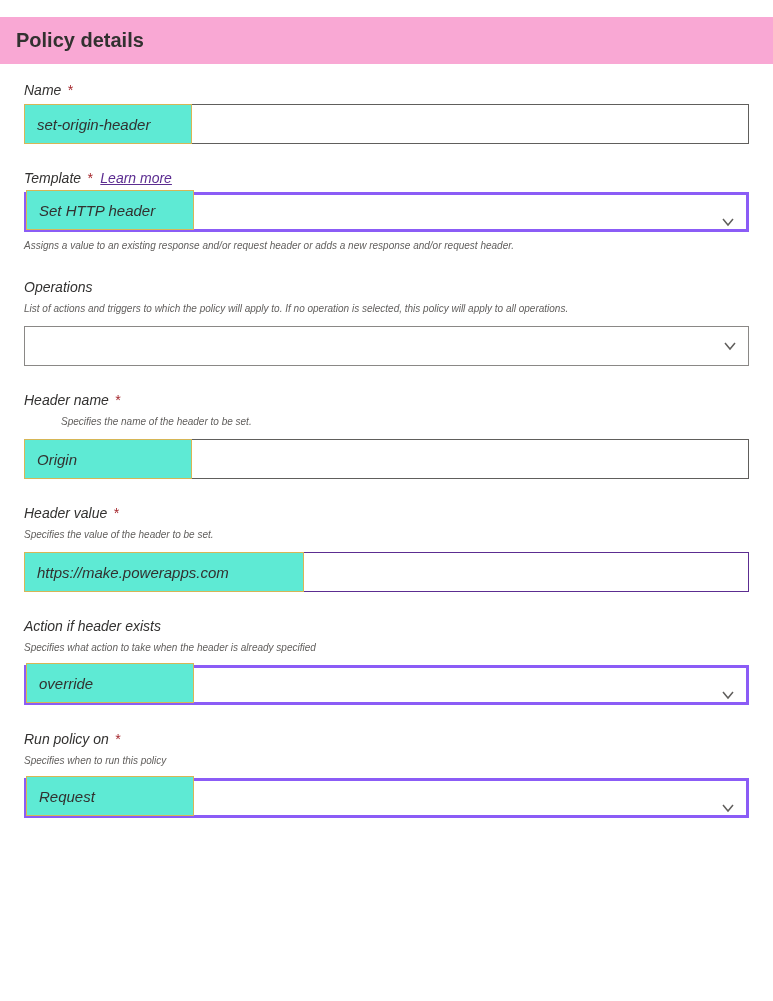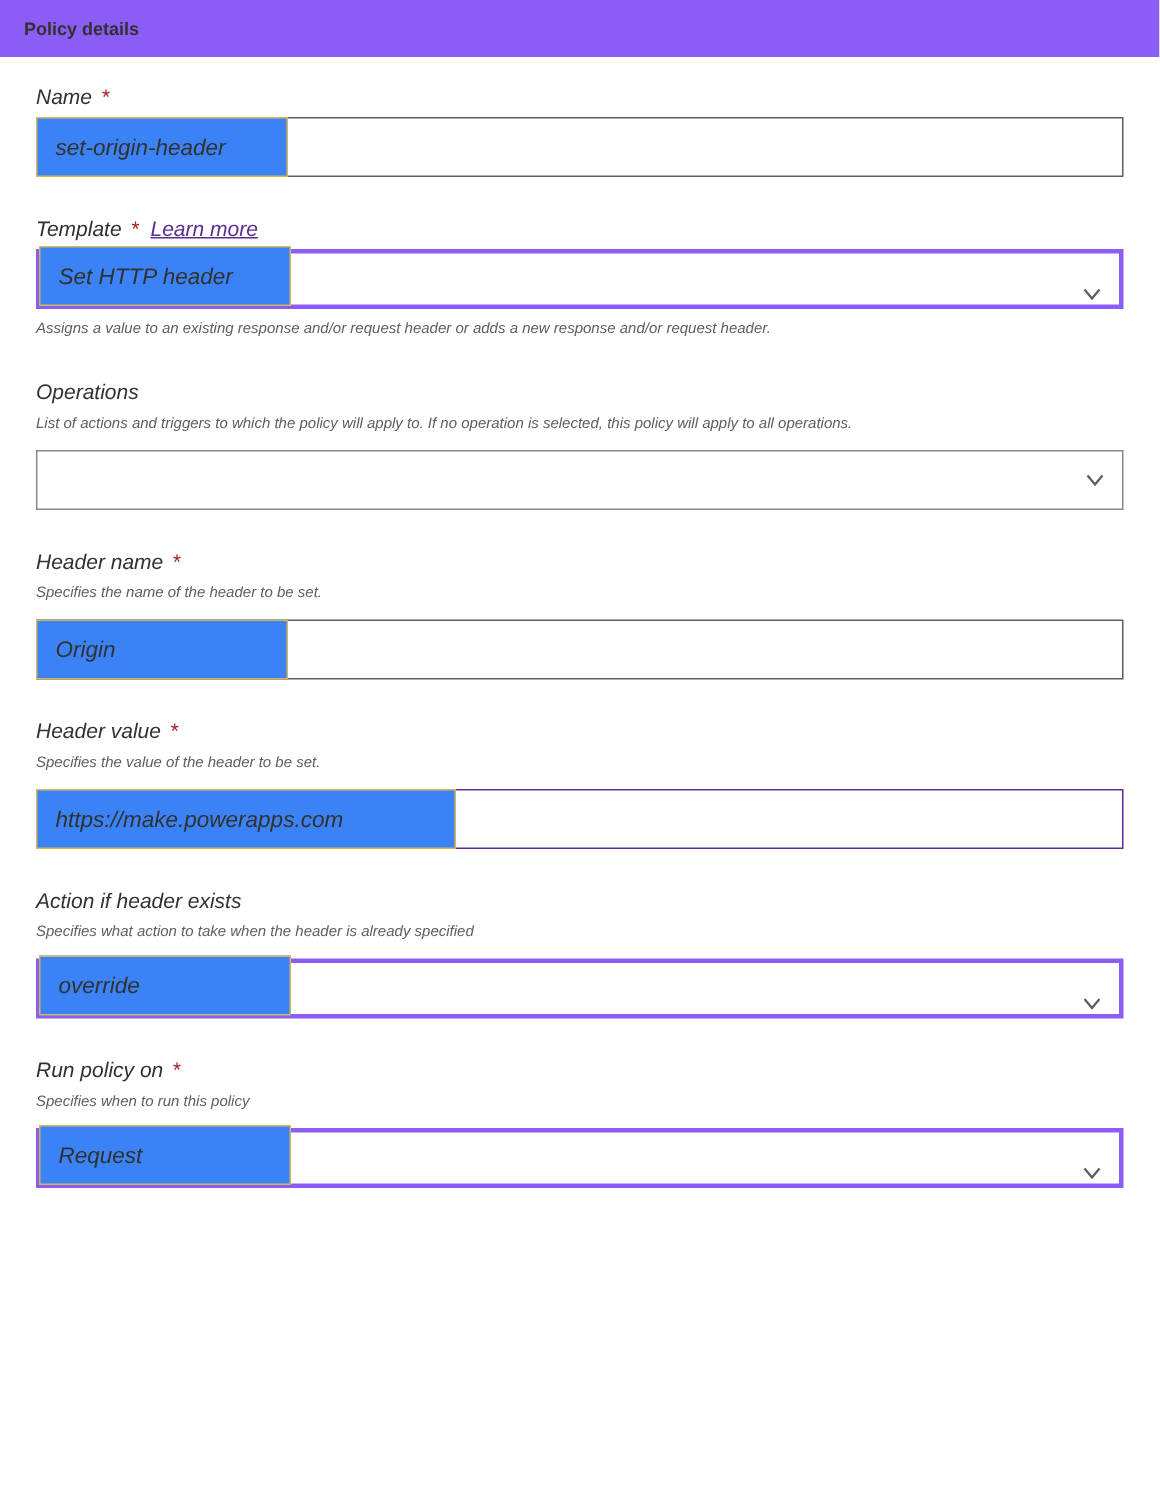--- a/index.html
+++ b/index.html
@@ -6,25 +6,26 @@
   html, body {
     margin: 0;
     padding: 0;
     font-family: "Segoe UI", Arial, sans-serif;
     font-size: 14px;
     color: #323130;
     background: #ffffff;
     width: 773px;
   }
   .header-banner {
-    background: #8b5cf6;
+    background: #f9a8d4;
     padding: 12px 16px;
-    font-size: 12px;
+    font-size: 20px;
     font-weight: 600;
     color: #323130;
+    margin-top: 17px;
   }
   .form-body {
     padding: 18px 24px 24px 24px;
     font-style: italic;
   }
   .field-group {
     margin-bottom: 26px;
   }
   .field-label {
     font-size: 14px;
@@ -53,21 +54,21 @@
     align-items: stretch;
     width: 100%;
     border: 1px solid #605e5c;
     height: 40px;
     background: #ffffff;
   }
   .input-row.focus-border {
     border: 1px solid #5c2d91;
   }
   .highlight-cell {
-    background: #3b82f6;
+    background: #5eead4;
     border: 1px solid #d6b656;
     padding: 0 12px;
     display: flex;
     align-items: center;
     font-size: 15px;
     color: #323130;
     width: 168px;
     flex: 0 0 auto;
     margin: -1px 0 -1px -1px;
     height: 40px;
@@ -163,21 +164,21 @@
             </svg></span>
       </div>
     </div>
   </div>
 
   <div class="field-group">
     <div class="field-label">
       <span>Header name</span>
       <span class="required-star">*</span>
     </div>
-    <div class="field-desc" style="margin-top:4px;">Specifies the name of the header to be set.</div>
+    <div class="field-desc" style="margin-top:4px;margin-left:37px;">Specifies the name of the header to be set.</div>
     <div class="input-row">
       <div class="highlight-cell">Origin</div>
       <div class="input-spacer"></div>
     </div>
   </div>
 
   <div class="field-group">
     <div class="field-label">
       <span>Header value</span>
       <span class="required-star">*</span>

